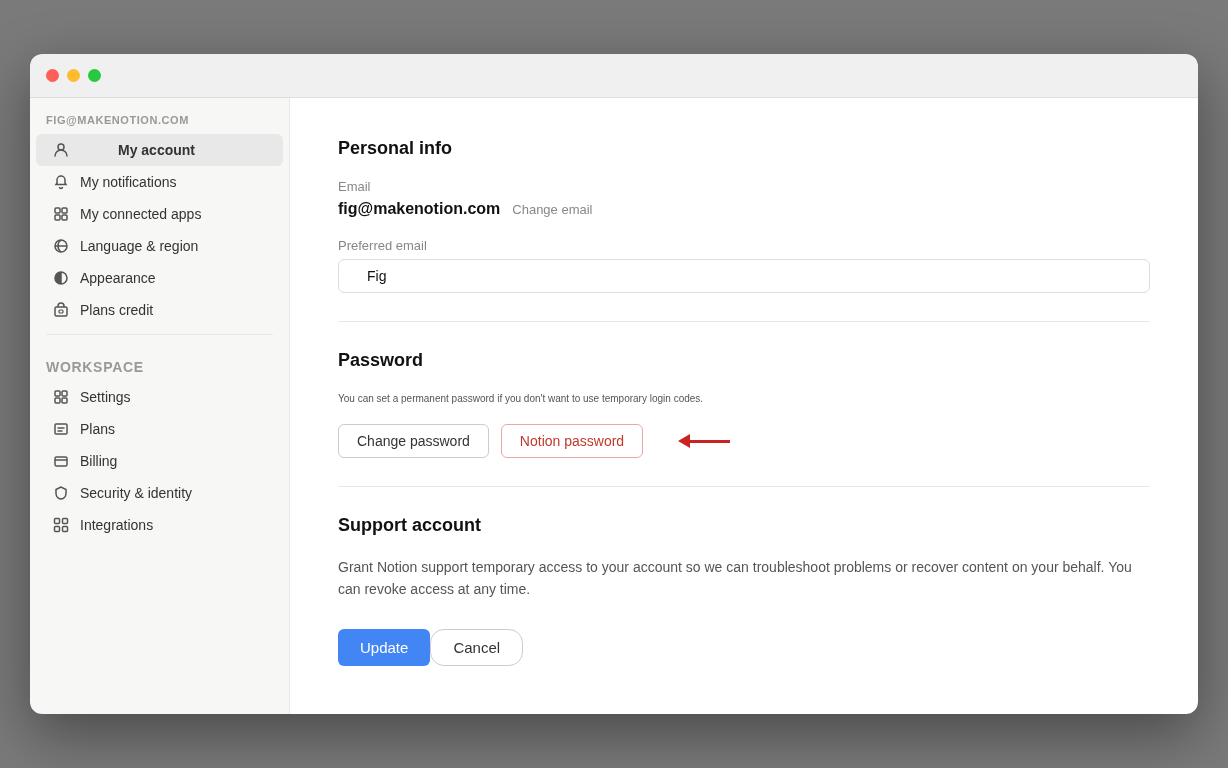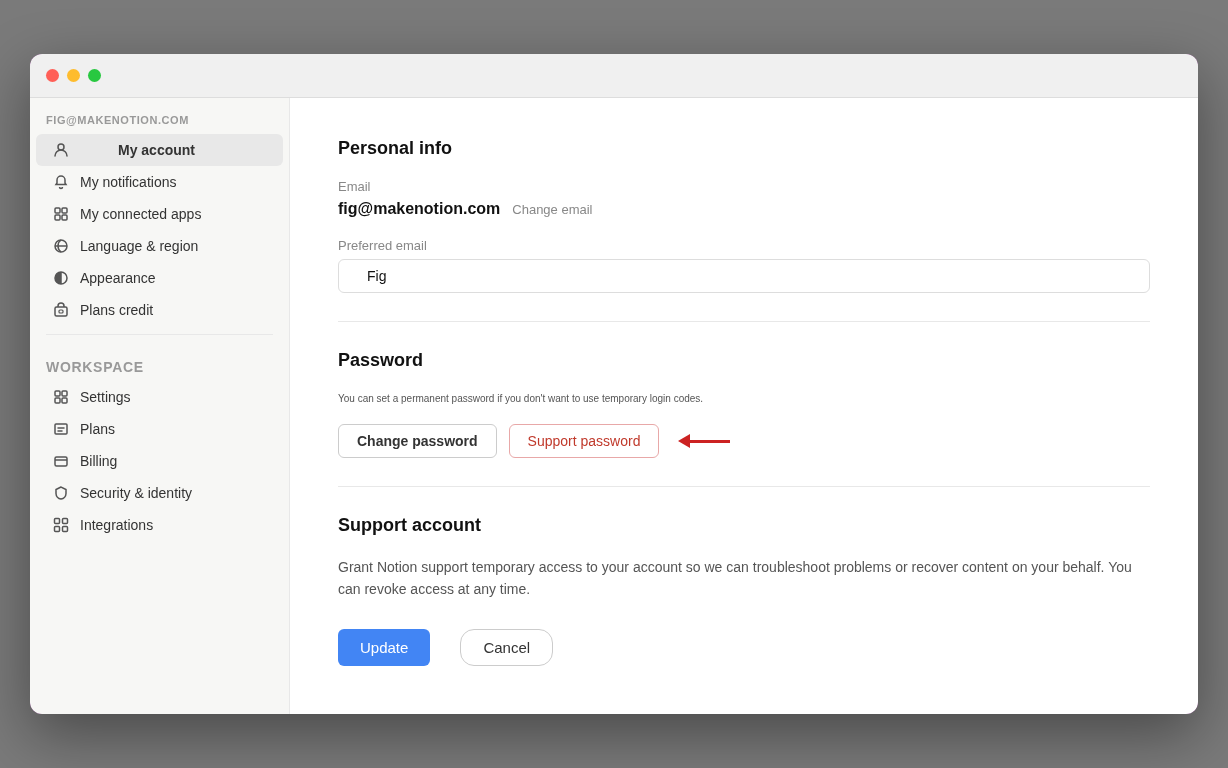--- a/index.html
+++ b/index.html
@@ -186,21 +186,21 @@
     }
 
     .btn-secondary {
       padding: 8px 18px;
       border: 1px solid #ccc;
       background: #fff;
       border-radius: 6px;
       font-size: 14px;
       color: #333;
       cursor: pointer;
-      font-weight: 700;
+      font-weight: 400;
     }
 
     .btn-outline-red {
       padding: 8px 18px;
       border: 1px solid #e8a8a8;
       background: #fff;
       border-radius: 6px;
       font-size: 14px;
       color: #c0392b;
       cursor: pointer;
@@ -231,21 +231,21 @@
 
     .support-desc {
       font-size: 14px;
       color: #555;
       line-height: 1.6;
       margin-bottom: 16px;
     }
 
     .bottom-actions {
       display: flex;
-      gap: 30px;
+      gap: 0;
       margin-top: 28px;
     }
 
     
     .arrow-annotation {
       display: flex;
       align-items: center;
       position: absolute;
       left: 340px;
       top: 50%;
@@ -419,21 +419,21 @@
       <input class="text-input" type="text" value="Fig" style="">
 
       <div class="section-divider"></div>
 
       
       <div class="section-title">Password</div>
       <div class="password-desc">You can set a permanent password if you don't want to use temporary login codes.</div>
 
       <div class="button-row">
         <button class="btn-secondary">Change password</button>
-        <button class="btn-outline-red">Support password</button>
+        <button class="btn-outline-red">Notion password</button>
 
         <div class="arrow-annotation">
           <div class="arrow-head"></div>
           <div class="arrow-shaft"></div>
         </div>
       </div>
 
       <div class="section-divider"></div>
 
       

